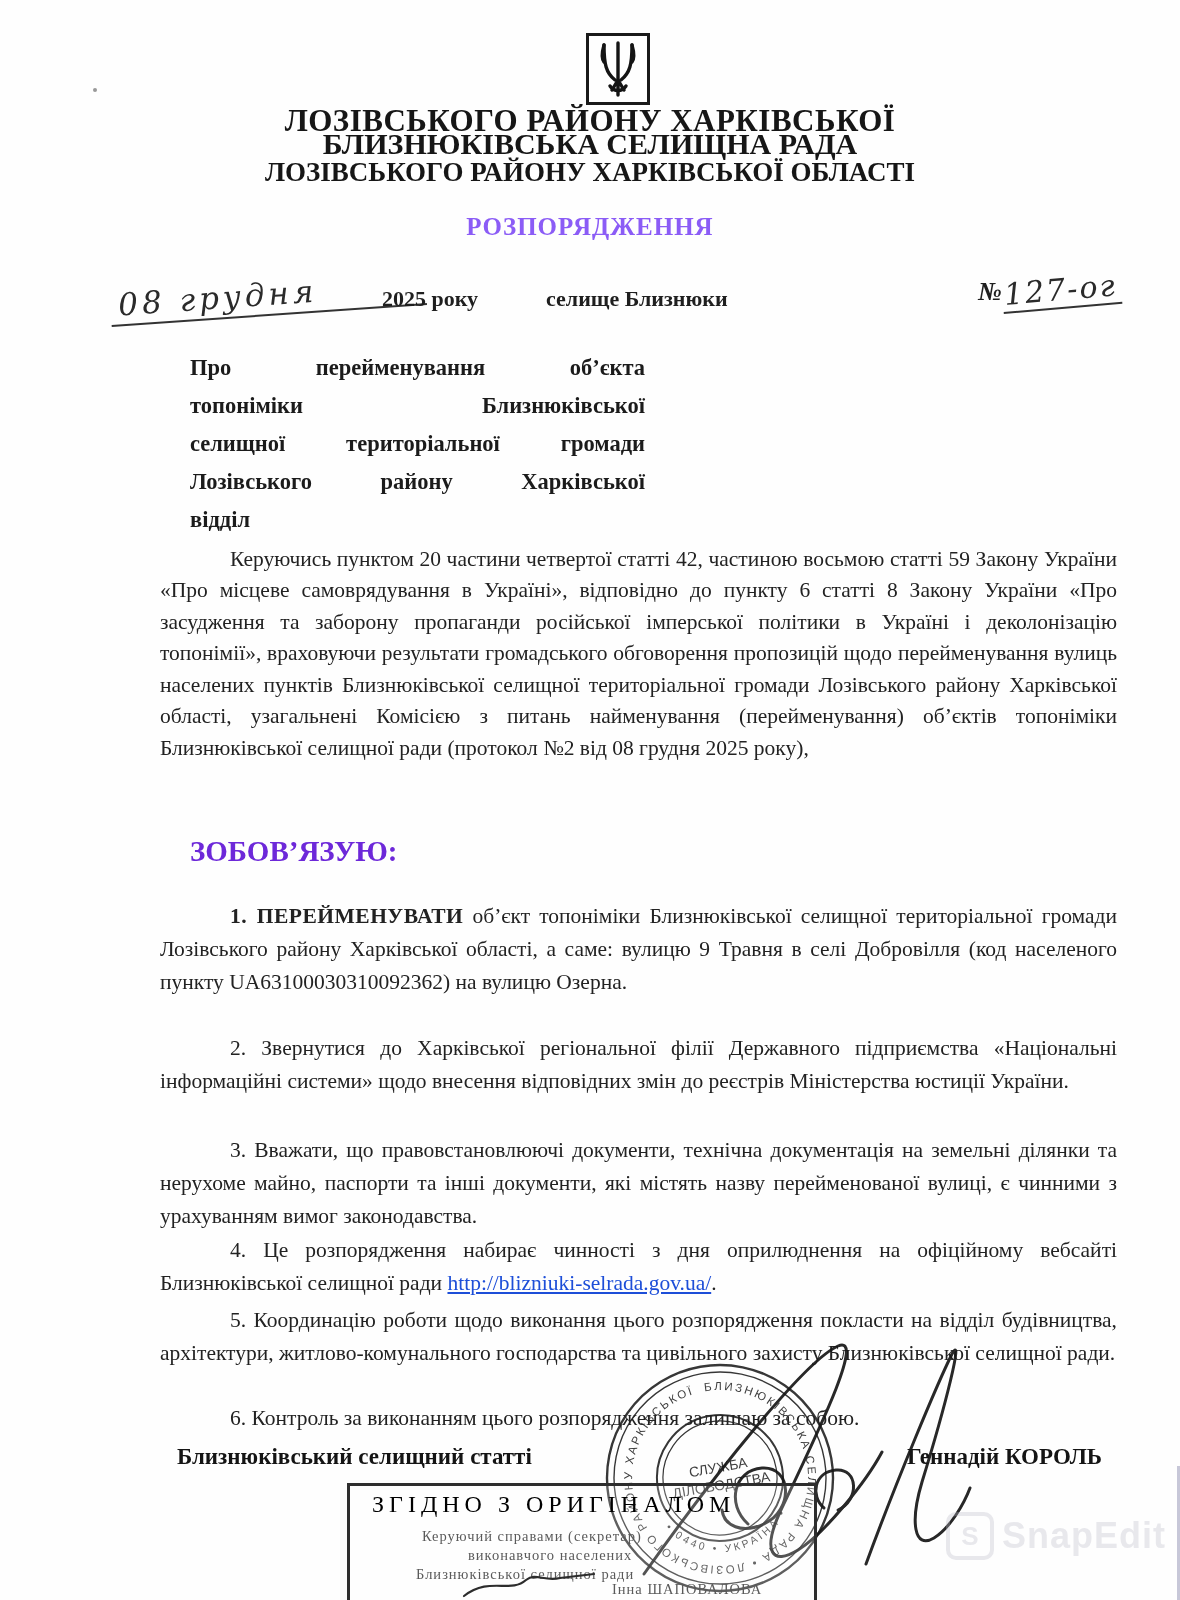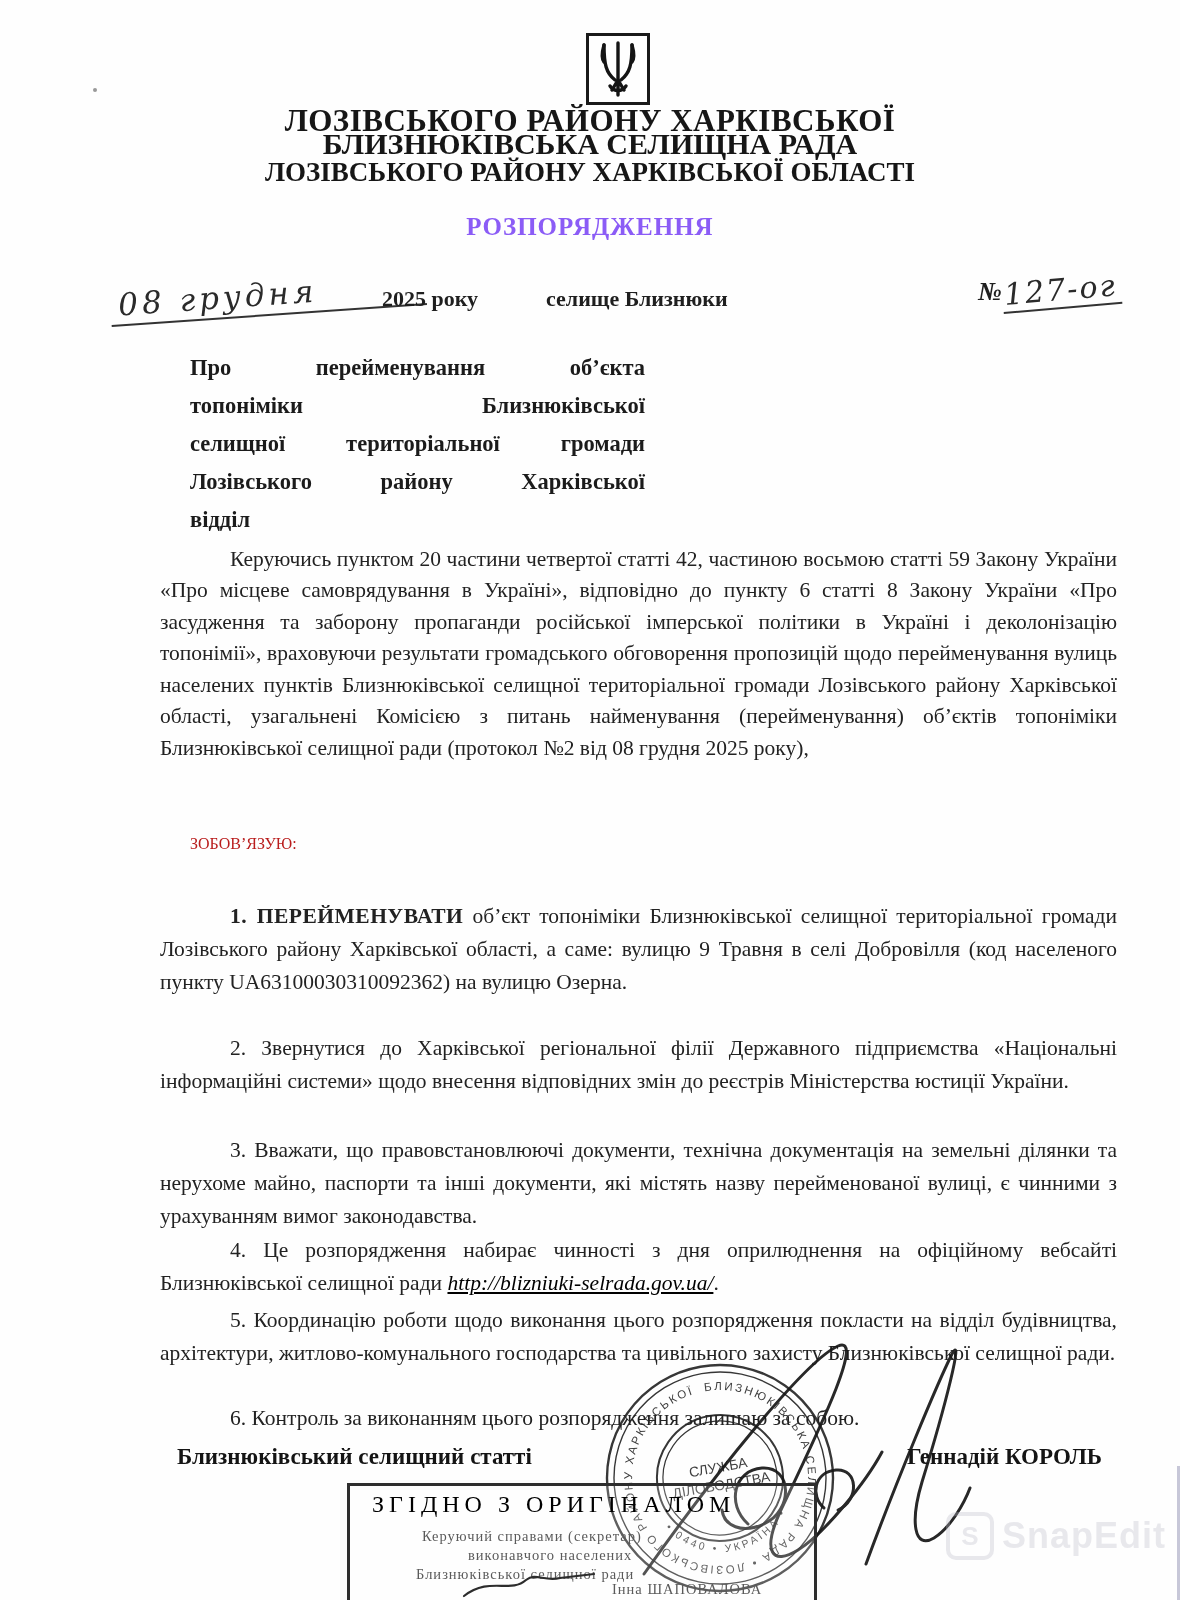--- a/index.html
+++ b/index.html
@@ -31,30 +31,30 @@
     display:inline-block;transform:rotate(-5deg);padding:0 4px 0 2px;}
   
   .subject{position:absolute;left:190px;top:349px;width:455px;font-weight:bold;
     font-size:22.5px;color:#1b1b1b;}
   .subject div{line-height:38px;text-align:justify;text-align-last:justify;}
   .subject div:last-child{text-align-last:left;}
   
   .body-par{position:absolute;left:160px;width:957px;font-size:21.5px;line-height:31.5px;
     text-align:justify;text-indent:70px;color:#222;}
   .preamble{top:522px;}
-  .resolve{position:absolute;left:190px;top:835px;font-weight:normal;font-size:16px;color:#b91c1c;}
+  .resolve{position:absolute;left:190px;top:835px;font-weight:bold;font-size:29px;color:#6d28d9;}
   .it{line-height:33px;margin-top:28px;}
   .it1{top:872px;}
   .it2{top:1004px;}
   .it3{top:1106px;}
   .it4{top:1206px;}
   .it5{top:1276px;}
   .it6{top:1374px;}
   .lead-bold{font-weight:bold;letter-spacing:.5px;}
-  .doc-link{color:#000000;text-decoration:underline;font-style:italic;}
+  .doc-link{color:#1d4ed8;text-decoration:underline;}
   
   .sigrow{position:absolute;left:0;top:1444px;width:100%;font-weight:bold;font-size:23px;color:#141414;}
   .sig-title{position:absolute;left:177px;}
   .sig-name{position:absolute;right:78px;}
   
   .stampbox{position:absolute;left:347px;top:1483px;width:470px;height:150px;
     border:3px solid #2e2e2e;box-sizing:border-box;background:rgba(255,255,255,.2);}
   .stampbox .title{position:absolute;left:22px;top:5px;font-weight:normal;font-size:24px;
     letter-spacing:5px;color:#000000;}
   .st-small{position:absolute;font-size:14.5px;color:#5a5a5a;filter:blur(.4px);letter-spacing:1px;}

